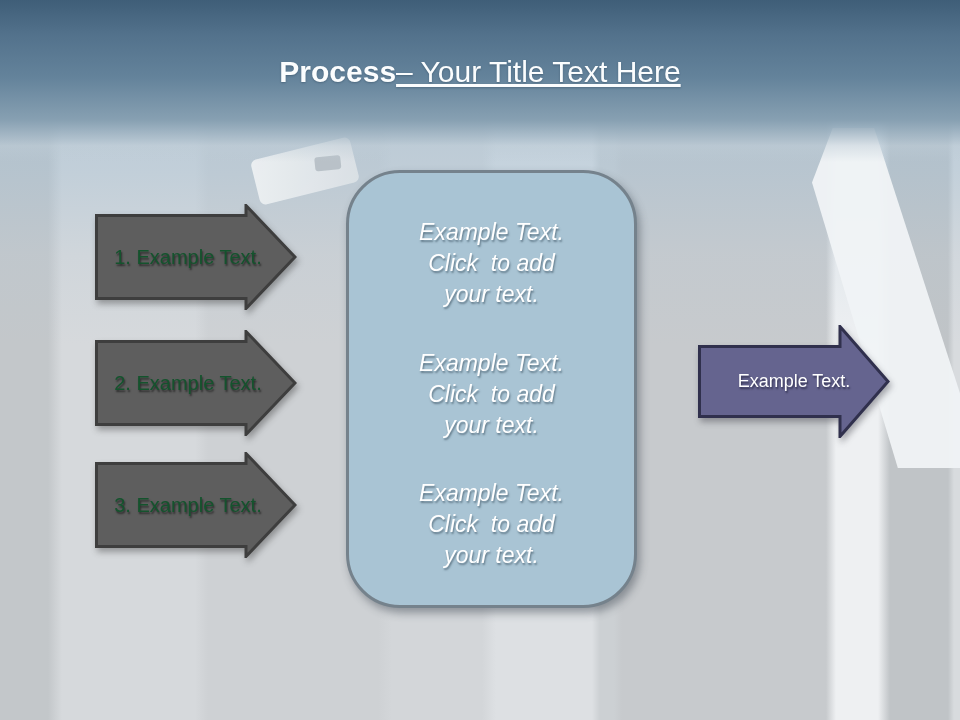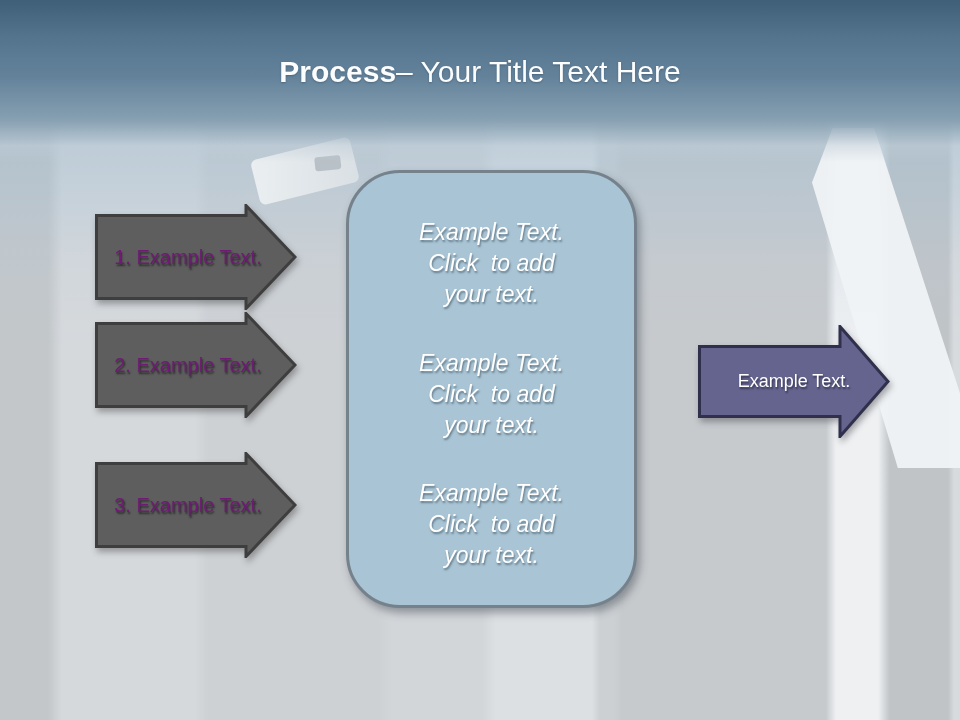--- a/index.html
+++ b/index.html
@@ -53,32 +53,32 @@
       #3f5e78 0%, #53728c 22%, #64839b 48%,
       #87a0b2 74%, rgba(190,204,214,0.45) 90%, rgba(200,210,218,0) 100%);
   }
   .title{
     position:absolute;left:0;top:54px;width:960px;text-align:center;
     color:#fbfdfe;font-size:30px;line-height:36px;
     text-shadow:0 1px 2px rgba(20,40,60,0.3);
     cursor:default;
   }
   .title .t-bold{font-weight:700;text-align:center;}
-  .title .t-rest{font-weight:400;}
+  .title .t-rest{font-weight:400;text-decoration:underline;}
   
   .step-arrow{position:absolute;width:202px;height:106px;}
   .step-arrow svg{position:absolute;inset:0;filter:drop-shadow(2px 4px 3px rgba(40,40,40,0.38));}
   .step-label{
     position:absolute;left:8px;top:0;width:170px;height:100%;
     display:flex;align-items:center;justify-content:center;
-    color:#701a75;font-size:20px;white-space:pre;
+    color:#14532d;font-size:20px;white-space:pre;
     text-shadow:1px 2px 2px rgba(0,0,0,0.55);
   }
   .step-1{left:95px;top:204px;}
-  .step-2{left:95px;top:312px;}
+  .step-2{left:95px;top:330px;}
   .step-3{left:95px;top:452px;text-align:right;}
   
   .panel{
     position:absolute;left:346px;top:170px;width:291px;height:438px;
     background:#a9c4d4;border:3px solid #75828c;border-radius:54px;
     box-shadow:3px 5px 9px rgba(55,65,75,0.45);
     display:flex;flex-direction:column;justify-content:space-between;
     padding:44px 18px 34px 18px;
   }
   .panel-block{text-align:center;}

